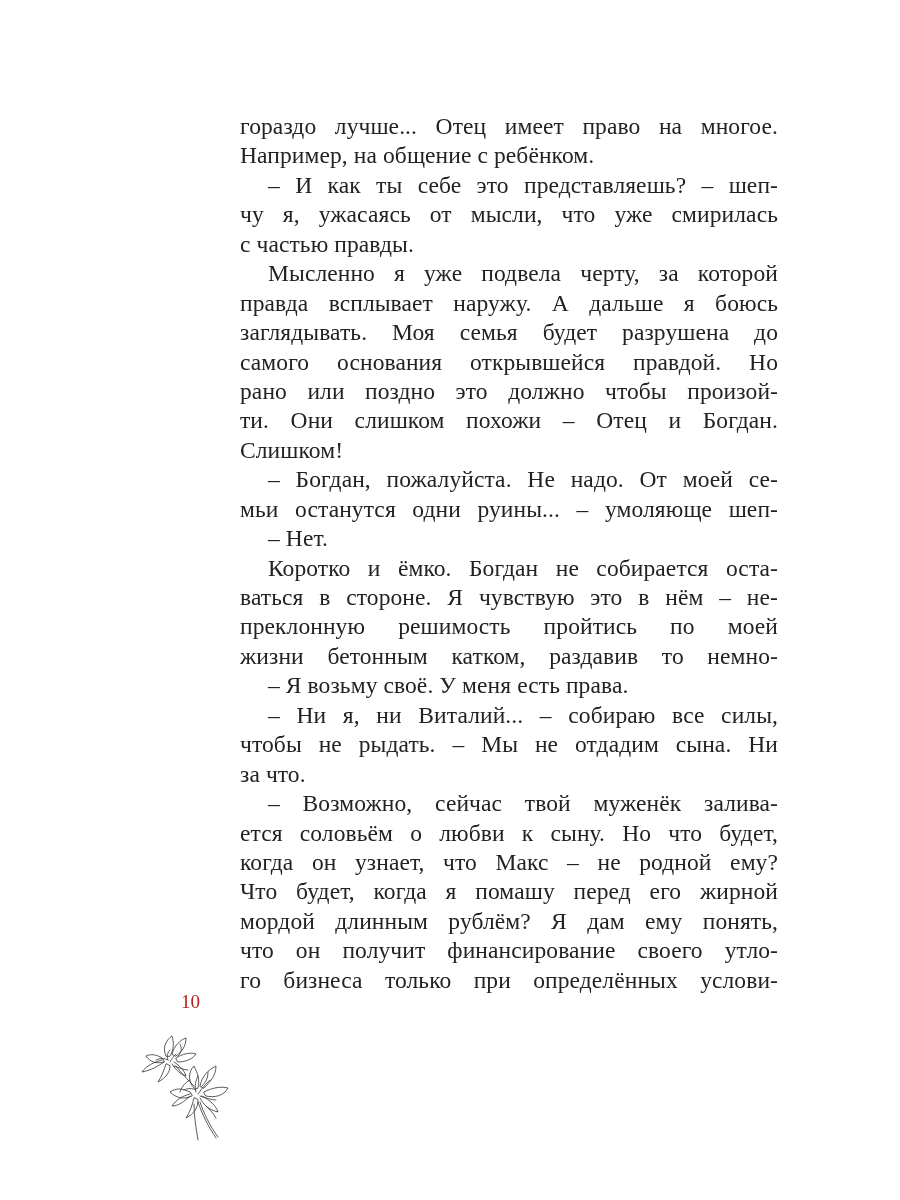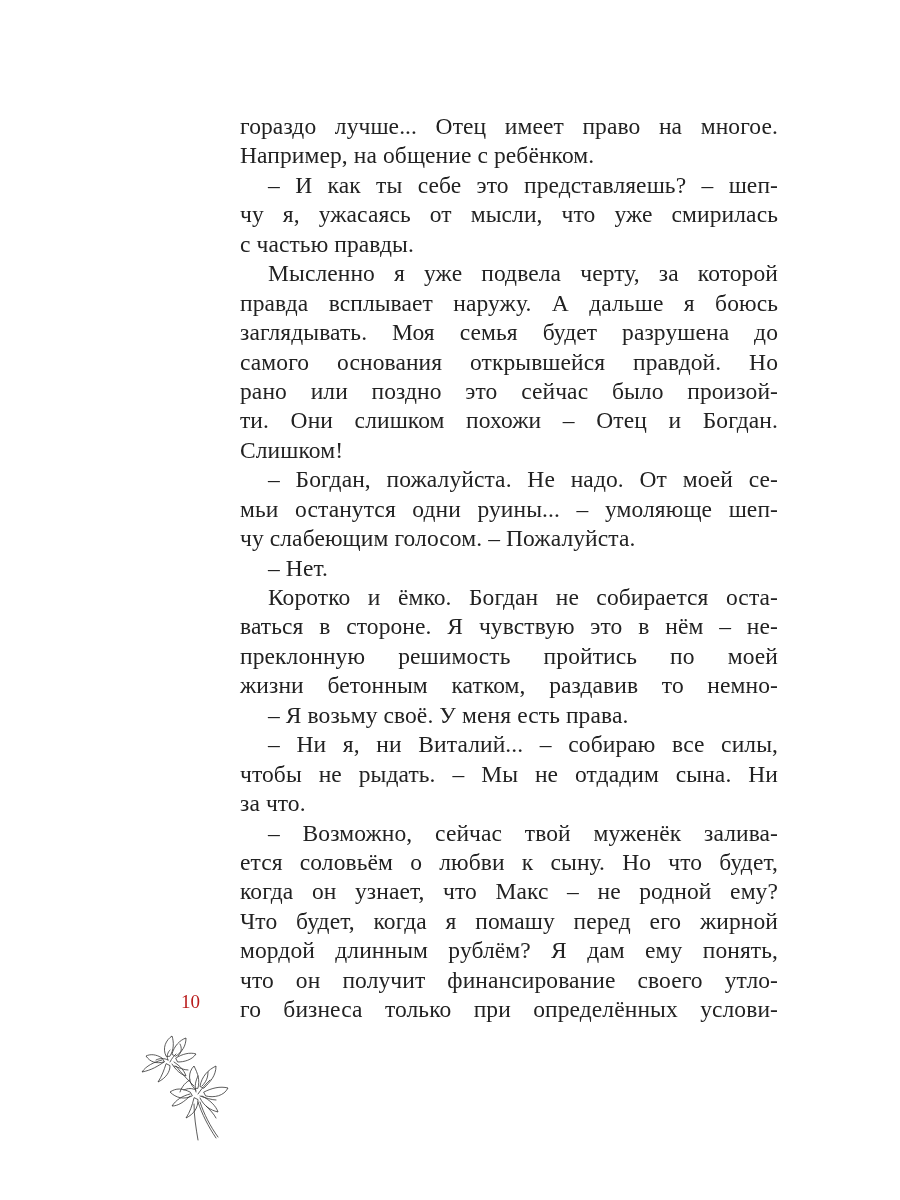--- a/index.html
+++ b/index.html
@@ -68,26 +68,25 @@
   <div class="text-block">
     <span class="line">гораздо лучше... Отец имеет право на многое.</span>
     <span class="line last">Например, на общение с ребёнком.</span>
     <span class="line indent">– И как ты себе это представляешь? – шеп-</span>
     <span class="line">чу я, ужасаясь от мысли, что уже смирилась</span>
     <span class="line last">с частью правды.</span>
     <span class="line indent">Мысленно я уже подвела черту, за которой</span>
     <span class="line">правда всплывает наружу. А дальше я боюсь</span>
     <span class="line">заглядывать. Моя семья будет разрушена до</span>
     <span class="line">самого основания открывшейся правдой. Но</span>
-    <span class="line">рано или поздно это сейчас было произой-</span>
+    <span class="line">рано или поздно это должно чтобы произой-</span>
     <span class="line">ти. Они слишком похожи – Отец и Богдан.</span>
     <span class="line last">Слишком!</span>
     <span class="line indent">– Богдан, пожалуйста. Не надо. От моей се-</span>
     <span class="line">мьи останутся одни руины... – умоляюще шеп-</span>
-    <span class="line last">чу слабеющим голосом. – Пожалуйста.</span>
     <span class="line indent last">– Нет.</span>
     <span class="line indent">Коротко и ёмко. Богдан не собирается оста-</span>
     <span class="line">ваться в стороне. Я чувствую это в нём – не-</span>
     <span class="line">преклонную решимость пройтись по моей</span>
     <span class="line">жизни бетонным катком, раздавив то немно-</span>
     <span class="line indent last">– Я возьму своё. У меня есть права.</span>
     <span class="line indent">– Ни я, ни Виталий... – собираю все силы,</span>
     <span class="line">чтобы не рыдать. – Мы не отдадим сына. Ни</span>
     <span class="line last">за что.</span>
     <span class="line indent">– Возможно, сейчас твой муженёк залива-</span>

